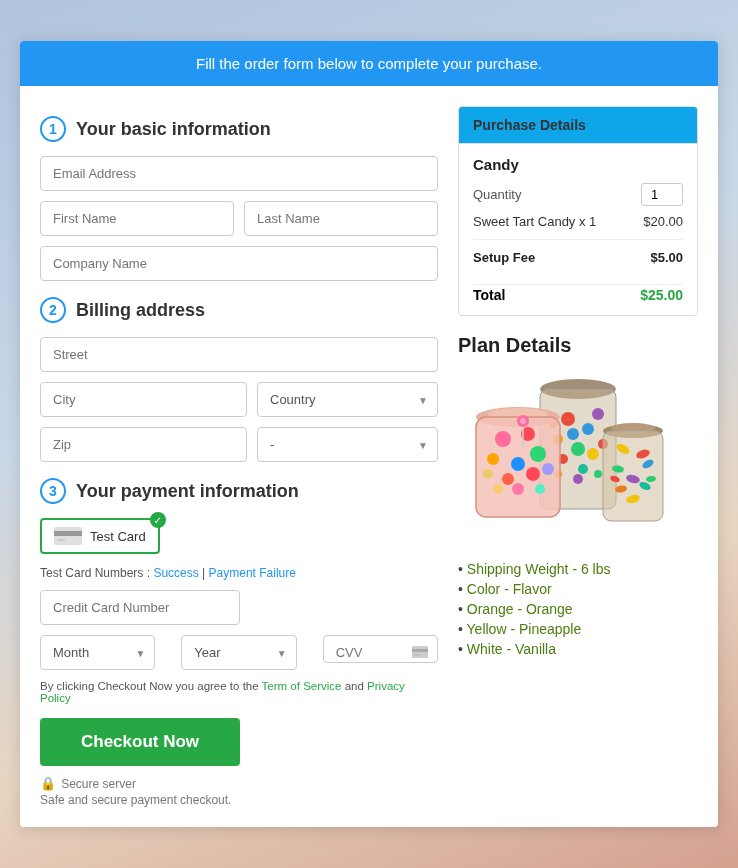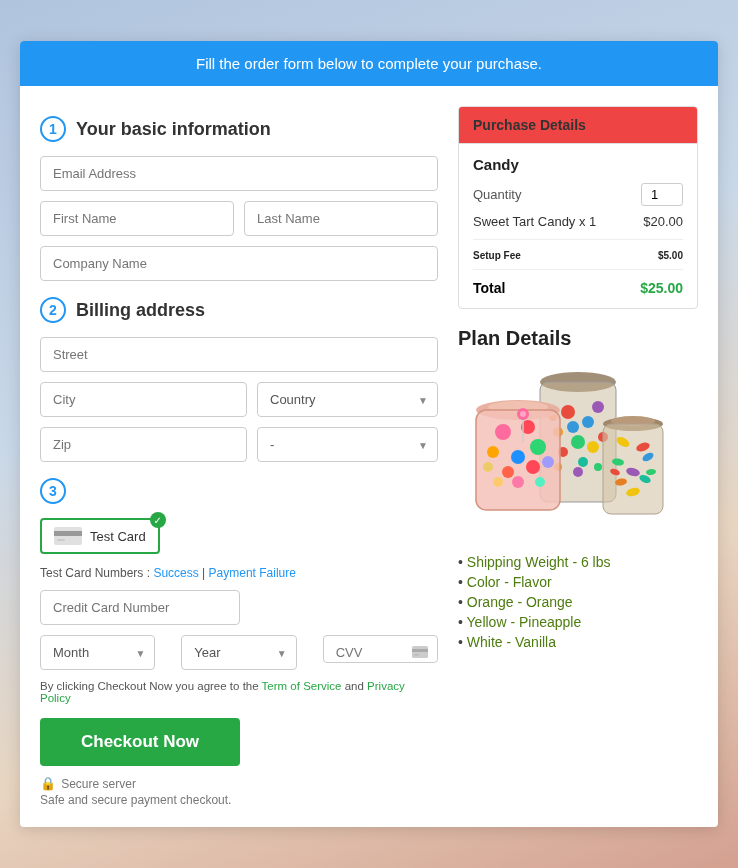--- a/index.html
+++ b/index.html
@@ -212,21 +212,21 @@
       color: #999;
     }
     
     .purchase-details-box {
       border: 1px solid #ddd;
       border-radius: 4px;
       overflow: hidden;
       margin-bottom: 18px;
     }
     .purchase-details-header {
-      background: #ef4444;
+      background: #0ea5e9;
       padding: 10px 14px;
       font-size: 14px;
       font-weight: 600;
       color: #333;
       border-bottom: 1px solid #ddd;
     }
     .purchase-details-body {
       padding: 12px 14px;
     }
     .product-name {
@@ -256,25 +256,25 @@
       justify-content: space-between;
       font-size: 13px;
       color: #333;
       margin-bottom: 10px;
       padding-bottom: 10px;
       border-bottom: 1px solid #eee;
     }
     .setup-fee-row {
       display: flex;
       justify-content: space-between;
-      font-size: 10px;
+      font-size: 13px;
       font-weight: 600;
       color: #222;
-      margin-bottom: 10px;
-      padding-bottom: 8px;
+      margin-bottom: 2px;
+      padding-bottom: 19px;
       border-bottom: 1px solid #eee;
     }
     .total-row {
       display: flex;
       justify-content: space-between;
       font-size: 14px;
       font-weight: 700;
     }
     .total-amount {
       color: #28a745;
@@ -360,20 +360,21 @@
         <div class="select-wrapper">
           <select class="form-select">
             <option value="-">-</option>
           </select>
         </div>
       </div>
 
       
       <div class="section-header" style="margin-top:16px;">
         <div class="section-number">3</div>
+        <div class="section-title">Your payment information</div>
       </div>
 
       <div class="payment-card-option">
         <svg class="card-icon-svg" viewBox="0 0 28 18" fill="none" xmlns="http://www.w3.org/2000/svg">
           <rect width="28" height="18" rx="2" fill="#e0e0e0"></rect>
           <rect y="4" width="28" height="5" fill="#999"></rect>
           <rect x="3" y="12" width="8" height="2" rx="1" fill="#ccc"></rect>
         </svg>
         <span>Test Card</span>
         <div class="check-badge">✓</div>

